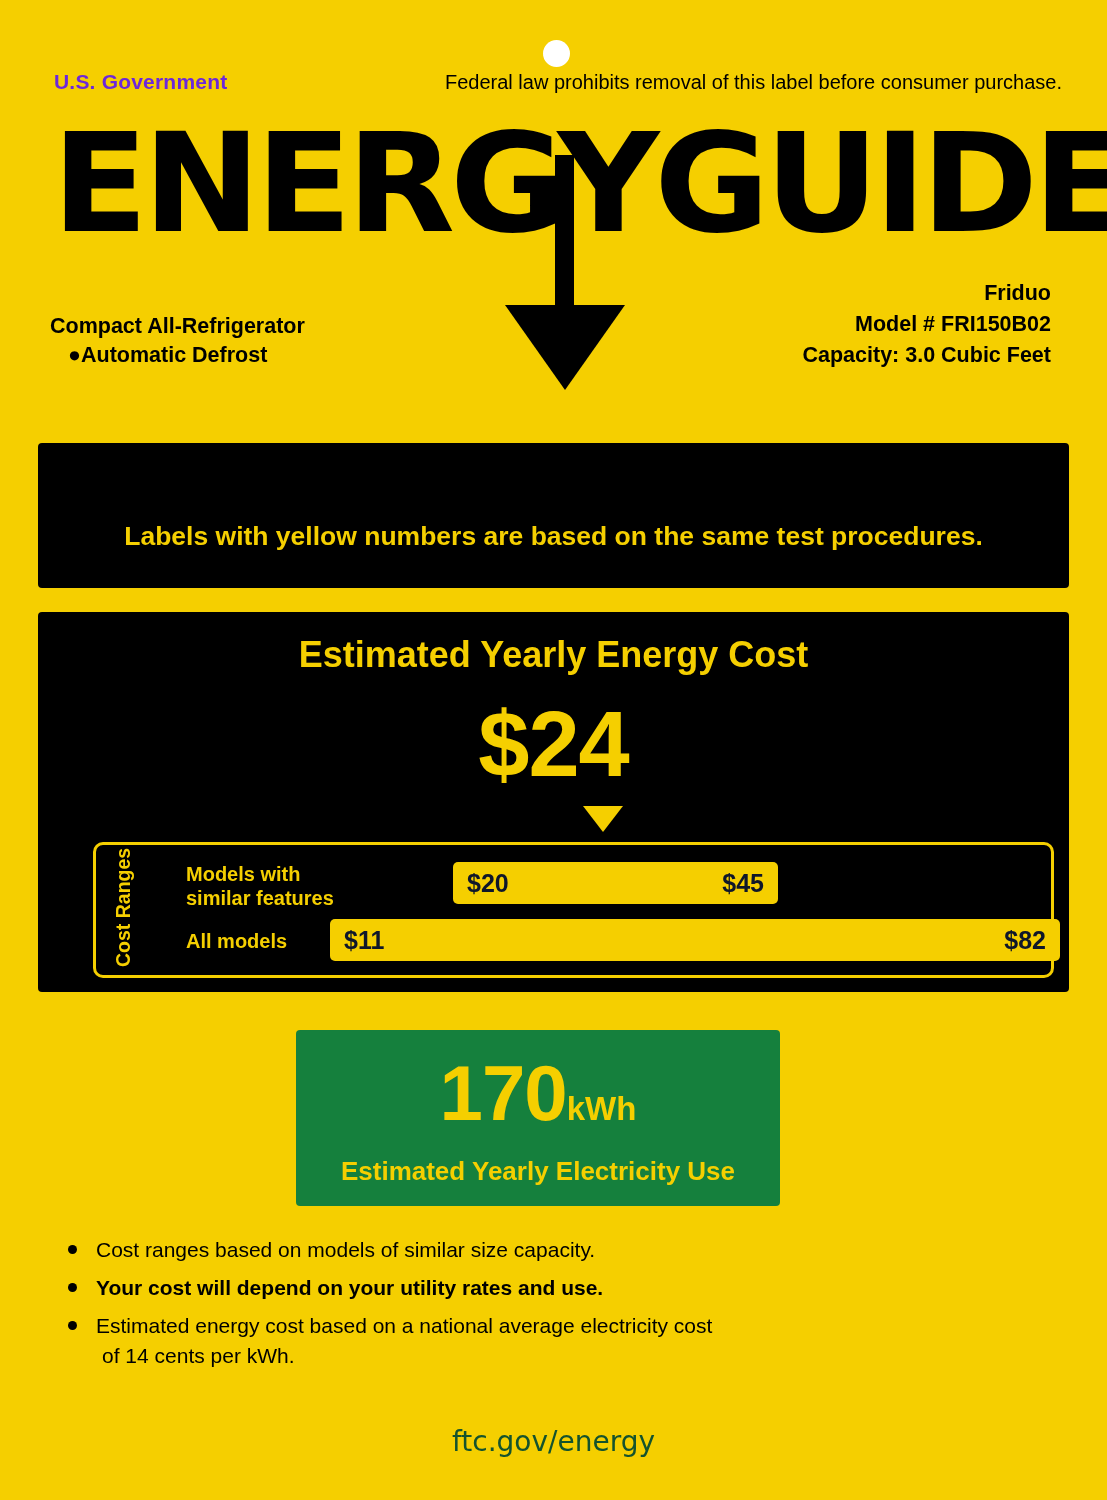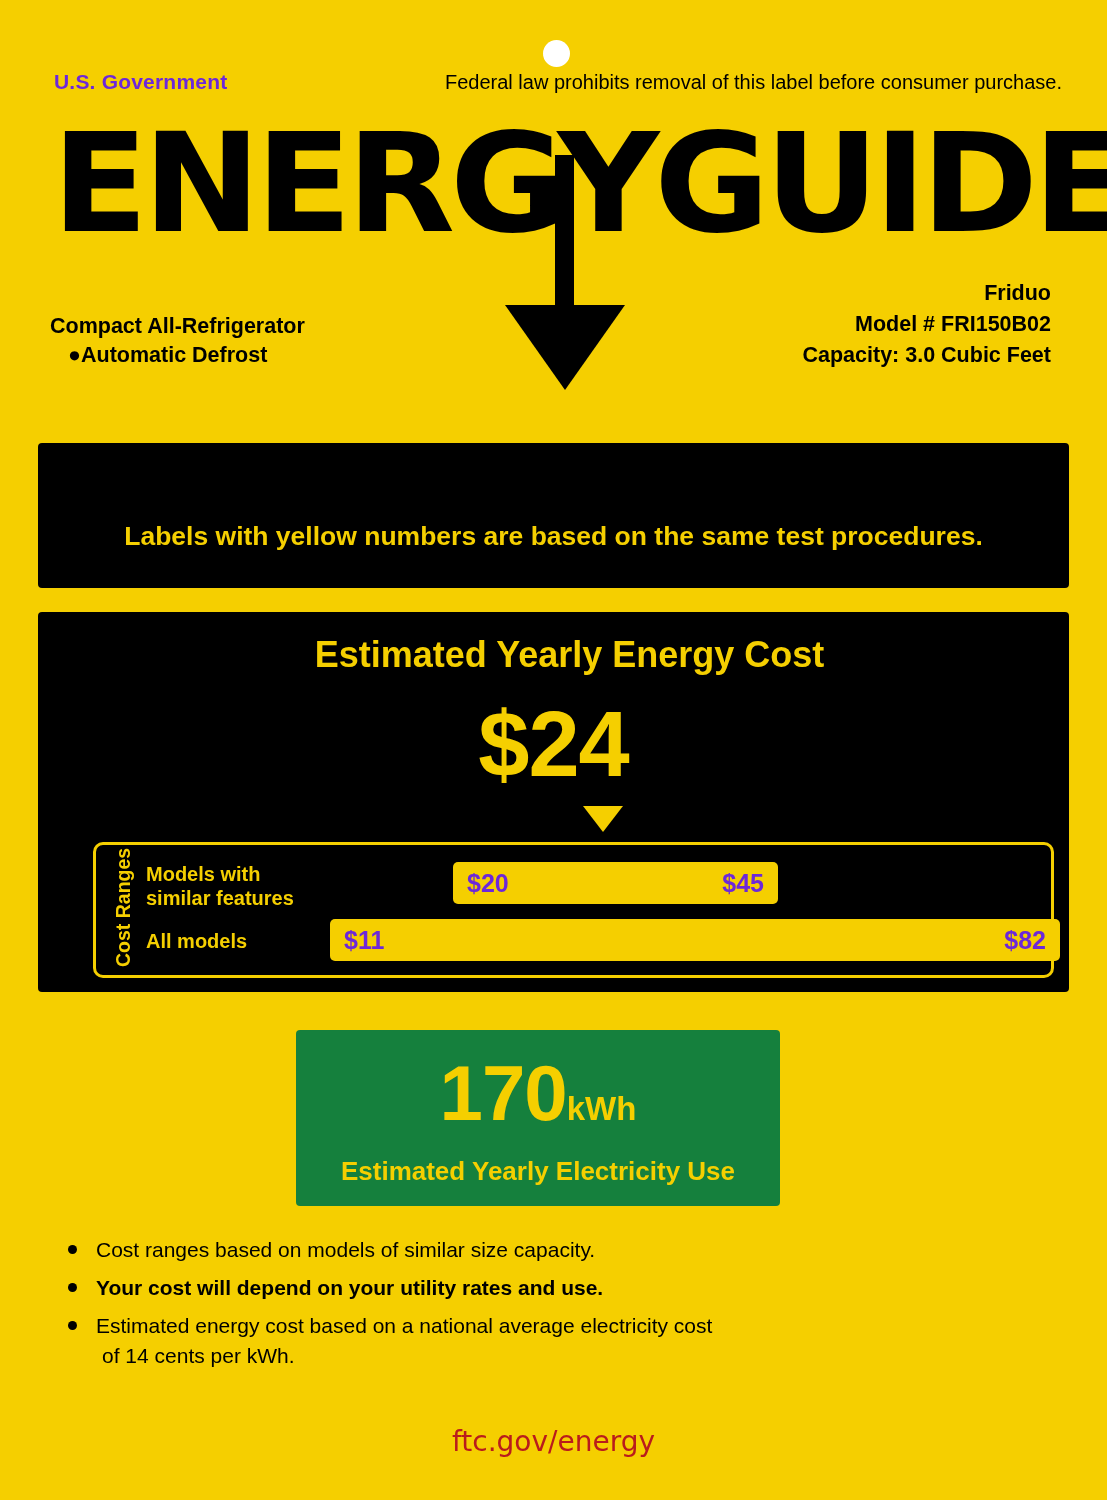--- a/index.html
+++ b/index.html
@@ -159,21 +159,21 @@
     left: 38px;
     top: 612px;
     width: 1031px;
     height: 380px;
     background: #000;
     border-radius: 4px;
   }
   .cost-title {
     position: absolute;
     top: 22px;
-    left: 16px;
+    left: 0;
     width: 100%;
     text-align: center;
     color: #F5CF00;
     font-size: 36px;
     font-weight: 700;
   }
   .cost-value {
     position: absolute;
     top: 80px;
     left: 0;
@@ -218,29 +218,30 @@
     display: flex;
     align-items: center;
     justify-content: center;
   }
   .range-row-label {
     position: absolute;
     color: #F5CF00;
     font-size: 20px;
     font-weight: 700;
     line-height: 24px;
+    margin-left: 40px;
   }
   .sim-label { left: 108px; top: 250px; }
   .all-label { left: 108px; top: 317px; }
 
   .bar {
     position: absolute;
     background: #F5CF00;
     border-radius: 5px;
-    color: #6d28d9;
+    color: #0f172a;
     font-size: 25px;
     font-weight: 700;
   }
   .bar-similar {
     left: 415px;
     top: 250px;
     width: 325px;
     height: 42px;
   }
   .bar-all {
@@ -318,21 +319,21 @@
   }
   .note .line2 { display: block; padding-left: 6px; }
   
   .footer {
     position: absolute;
     left: 0;
     top: 1425px;
     width: 1107px;
     text-align: center;
     font-size: 28px;
-    color: #b91c1c;
+    color: #14532d;
     font-family: "DejaVu Sans", sans-serif;
   }
 </style>
 </head>
 <body>
 
 <div id="label">
 
   <div class="punch-hole"></div>
 

